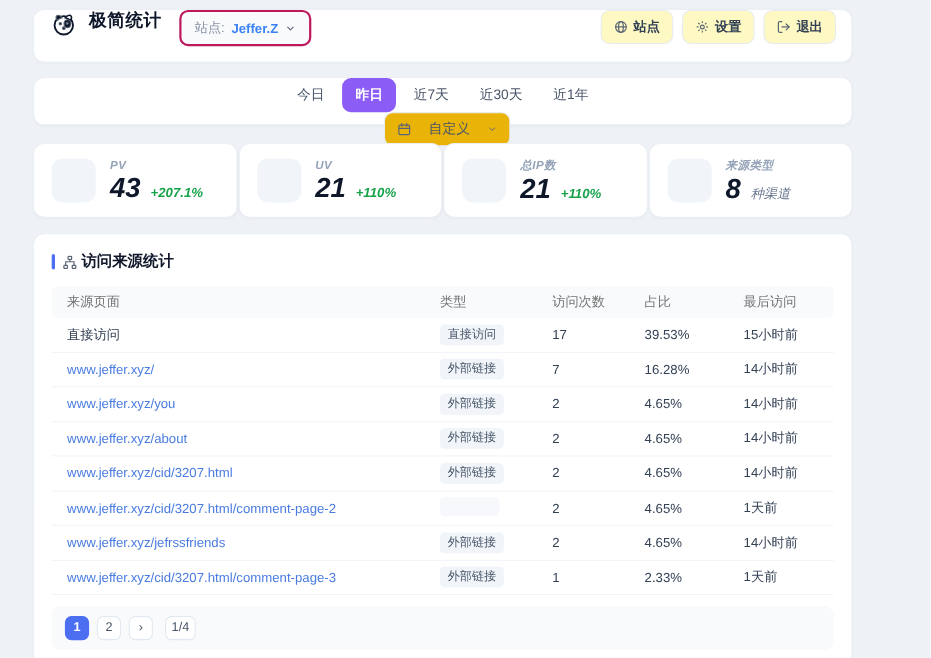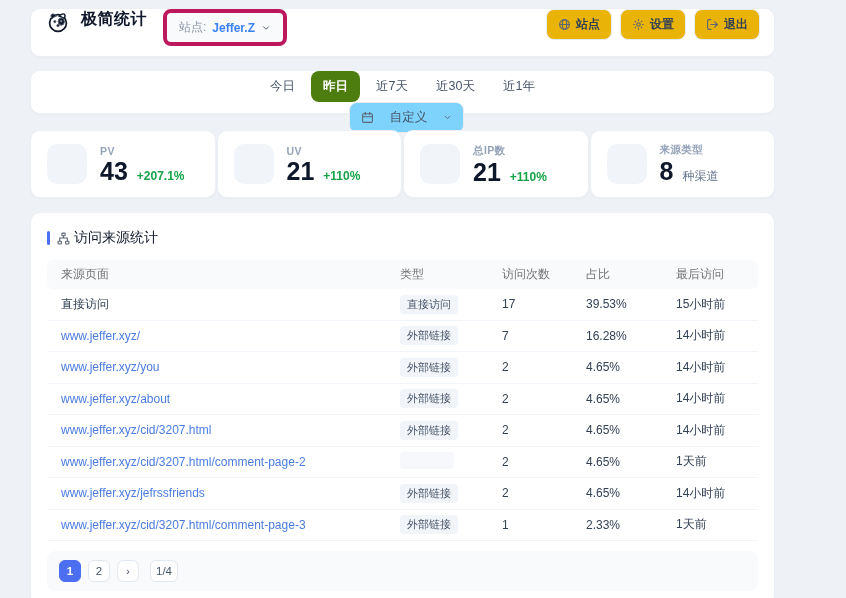--- a/index.html
+++ b/index.html
@@ -14,67 +14,67 @@
     background:#fff; border:1px solid #eceff4; border-radius:10px;
     box-shadow:0 1px 2px rgba(15,23,42,.03);
   }
 
   
   .header-card { margin-top:8px; height:49px; display:flex; align-items:flex-start; padding:0 14px; }
   .logo { width:26px; height:26px; display:flex; align-items:center; justify-content:center; }
   .app-title { font-size:16px; font-weight:bold; color:#0f172a; margin-left:10px; letter-spacing:.5px; }
   .site-select {
     margin-left:16px; display:flex; align-items:center; gap:6px;
-    background:#f8fafc; border:4px solid #be185d; border-radius:8px;
+    background:#f8fafc; border:2px solid #be185d; border-radius:8px;
     padding:6px 12px; font-size:12px; cursor:pointer;
   }
   .site-select .lbl { color:#8a94a6; }
   .site-select .val { color:#3b82f6; font-weight:bold; }
   .header-actions { margin-left:auto; display:flex; gap:8px; }
   .hbtn {
-    display:flex; align-items:center; gap:5px; background:#eab308;
+    display:flex; align-items:center; gap:5px; background:#fef9c3;
     border:1px solid #e7ecf2; border-radius:8px; padding:6px 11px;
     font-size:12px; color:#334155; font-weight:bold; cursor:pointer;
   }
   .icon { display:inline-flex; flex:none; }
   .icon svg { stroke:#5b6575; }
 
   
   .filter-card { margin-top:13px; height:44px; display:flex; align-items:center; padding:0 16px;flex-direction:column; }
   .tabs { display:flex; align-items:center; gap:4px; }
   .tab {
     font-size:12.5px; color:#475569; padding:7px 12px; border-radius:8px;
     cursor:pointer; background:transparent; border:none; font-family:inherit;
   }
-  .tab.active { background:#4d7c0f; color:#fff; font-weight:bold; }
+  .tab.active { background:#8b5cf6; color:#fff; font-weight:bold; }
   .custom-btn {
     margin-left:8px; display:flex; align-items:center; gap:16px;
     border:1px solid #e7ecf2; border-radius:8px; padding:6px 11px;
-    font-size:12.5px; color:#475569; background:#7dd3fc; cursor:pointer;
+    font-size:12.5px; color:#475569; background:#eab308; cursor:pointer;
   }
   .current-range { margin-left:auto; font-size:12px; color:#64748b; }
 
   
-  .stats-row { margin-top:16px; display:flex; gap:1px; }
+  .stats-row { margin-top:16px; display:flex; gap:1px;font-style:italic; }
   .stat-card { flex:1; height:68px; display:flex; align-items:center; padding:0 16px; gap:13px; }
   .stat-icon-box {
     width:40px; height:40px; border-radius:10px; background:#f1f5f9;
     display:flex; align-items:center; justify-content:center;
   }
   .stat-label { font-size:10.5px; color:#94a3b8; font-weight:bold; letter-spacing:.4px; margin-bottom:2px; }
   .stat-value-row { display:flex; align-items:baseline; gap:9px; }
   .stat-value { font-size:25px; font-weight:bold; color:#0f172a; line-height:1; }
   .stat-change { font-size:12px; font-weight:bold; color:#16a34a; }
   .stat-suffix { font-size:12px; color:#64748b; }
 
   
   .table-card { margin-top:14px; padding:16px 16px 14px; }
   .section-title-row { display:flex; align-items:center; gap:7px; margin-bottom:13px; }
   .title-bar { width:3px; height:14px; border-radius:2px; background:#4c6ef0; }
-  .section-title { font-size:14px; font-weight:normal; color:#0f172a; display:flex; align-items:center; gap:4px; }
+  .section-title { font-size:14px; font-weight:bold; color:#0f172a; display:flex; align-items:center; gap:4px; }
 
   .trow { display:flex; align-items:center; }
   .trow > div { padding:0 14px; font-size:12px; }
   .col-source { flex:1; min-width:0; overflow:hidden; white-space:nowrap; }
   .col-type   { width:102px; }
   .col-visits { width:84px; }
   .col-share  { width:90px; }
   .col-last   { width:96px; }
 
   .thead { background:#f8fafc; border-radius:6px; height:29px; }

